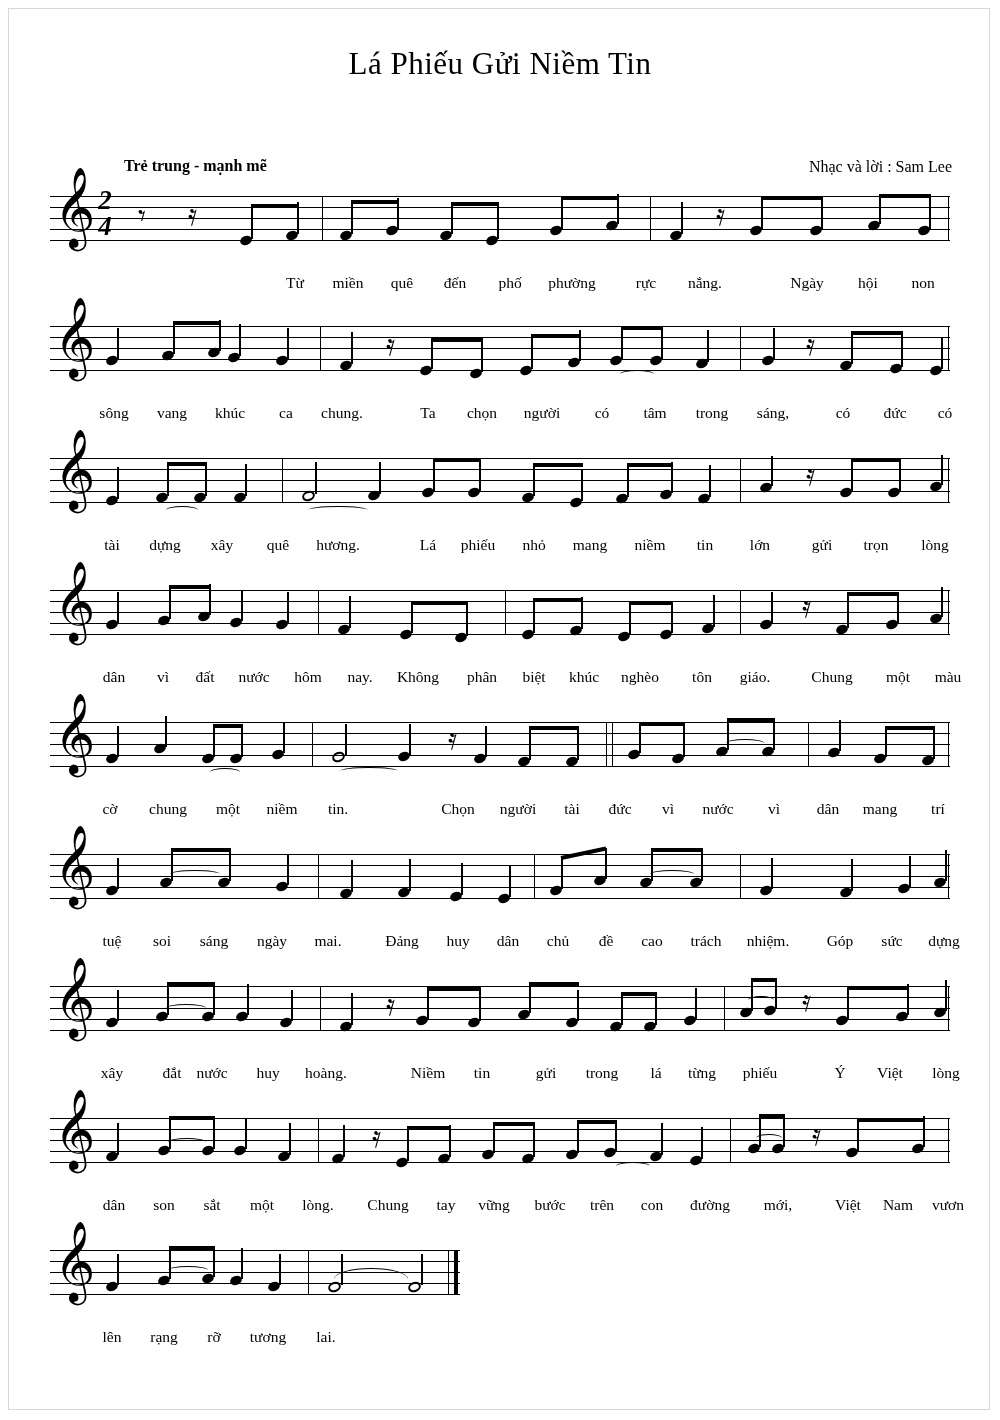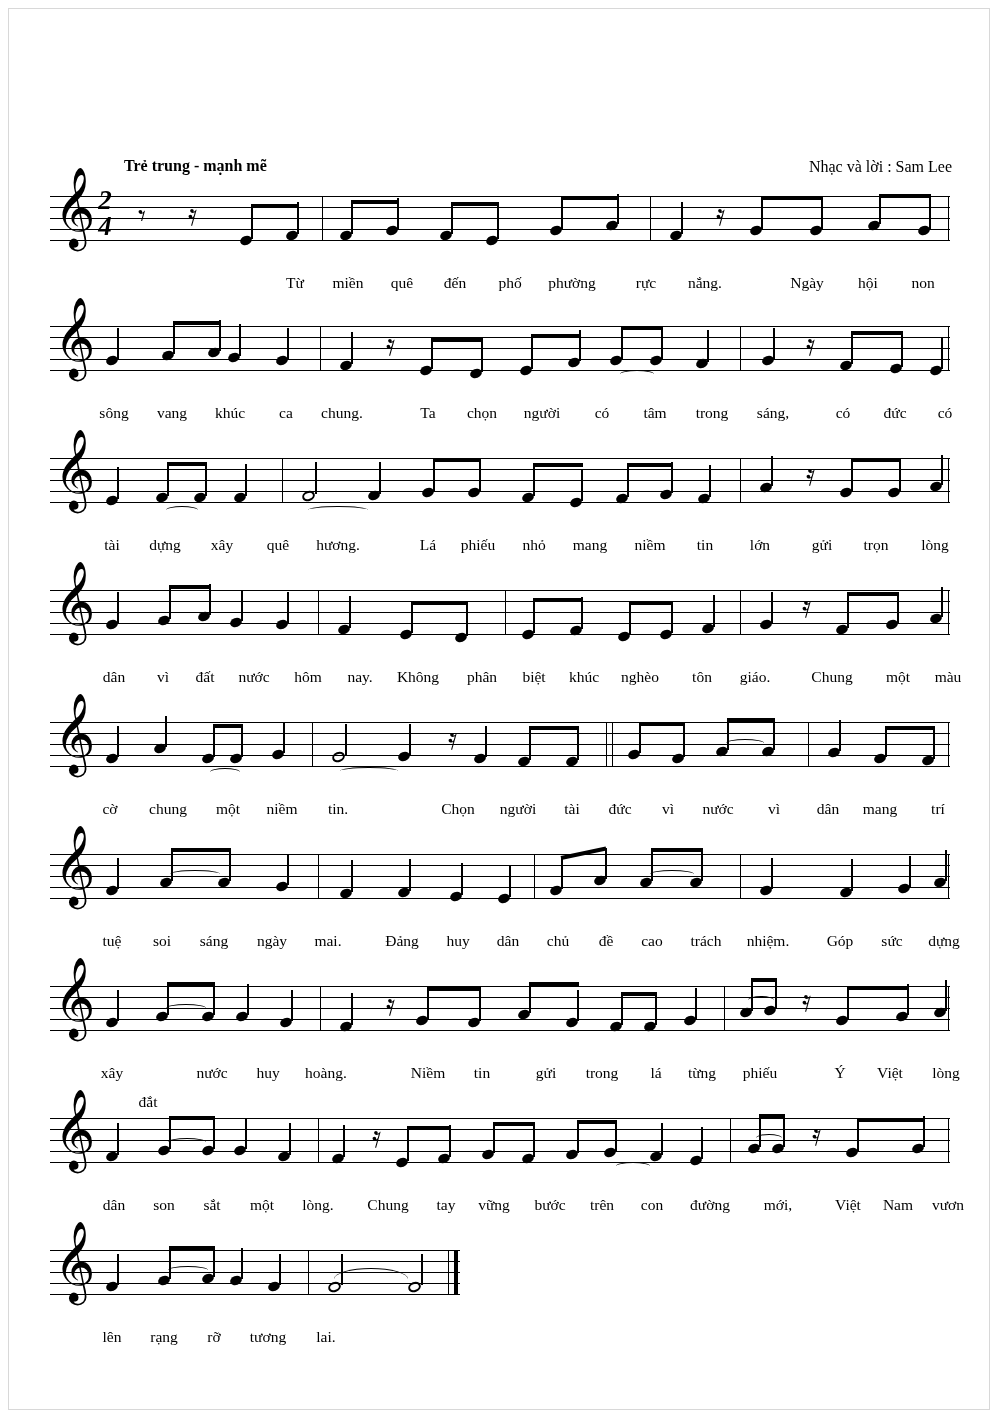--- a/index.html
+++ b/index.html
@@ -169,20 +169,21 @@
     white-space: nowrap;
     transform: translateX(-50%);
   }
 </style>
 </head>
 <body>
 
 <div class="page">
   <div class="sheet-border"></div>
 
+  <div class="title">Lá Phiếu Gửi Niềm Tin</div>
   <div class="tempo-mark">Trẻ trung - mạnh mẽ</div>
   <div class="composer">Nhạc và lời : Sam Lee</div>
 
   <div class="system" style="top:196px;">
     <div class="staff">
       <div class="line l0"></div>
       <div class="line l1"></div>
       <div class="line l2"></div>
       <div class="line l3"></div>
       <div class="line l4"></div>
@@ -752,21 +753,21 @@
       <div class="nh" style="left:846px; top:26px;"></div>
       <div class="stem" style="left:857px; top:-2px; height:31px;"></div>
       <div class="beam" style="left:797px; top:0px; width:62px;"></div>
       <div class="nh" style="left:884px; top:22px;"></div>
       <div class="stem" style="left:895px; top:-6px; height:31px;"></div>
 
       <div class="barline" style="left:898px;"></div>
     </div>
     <div class="lyrics" style="top:78px;">
       <span style="left:62px;">xây</span>
-      <span style="left:98px;margin-top:29px;">đắt</span>
+      <span style="left:122px;">đắt</span>
       <span style="left:162px;">nước</span>
       <span style="left:218px;">huy</span>
       <span style="left:276px;">hoàng.</span>
       <span style="left:378px;">Niềm</span>
       <span style="left:432px;">tin</span>
       <span style="left:496px;">gửi</span>
       <span style="left:552px;">trong</span>
       <span style="left:606px;">lá</span>
       <span style="left:652px;">từng</span>
       <span style="left:710px;">phiếu</span>

